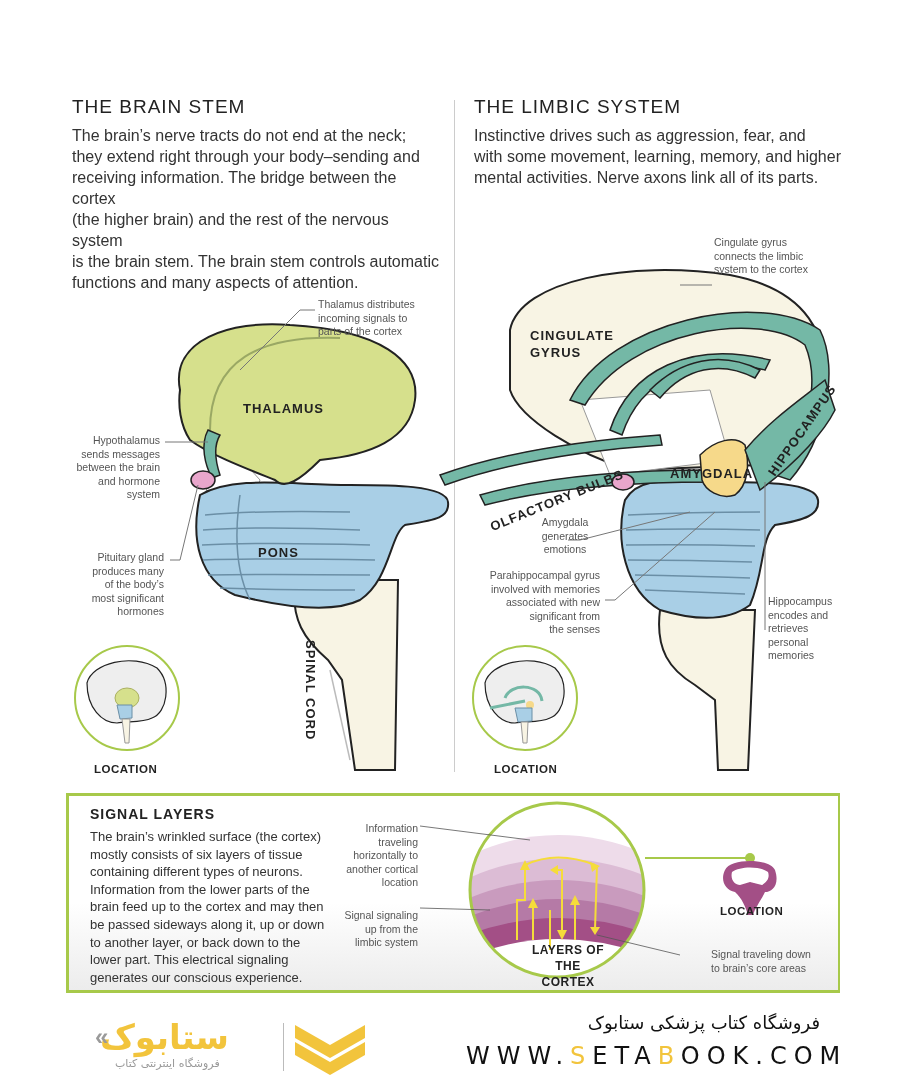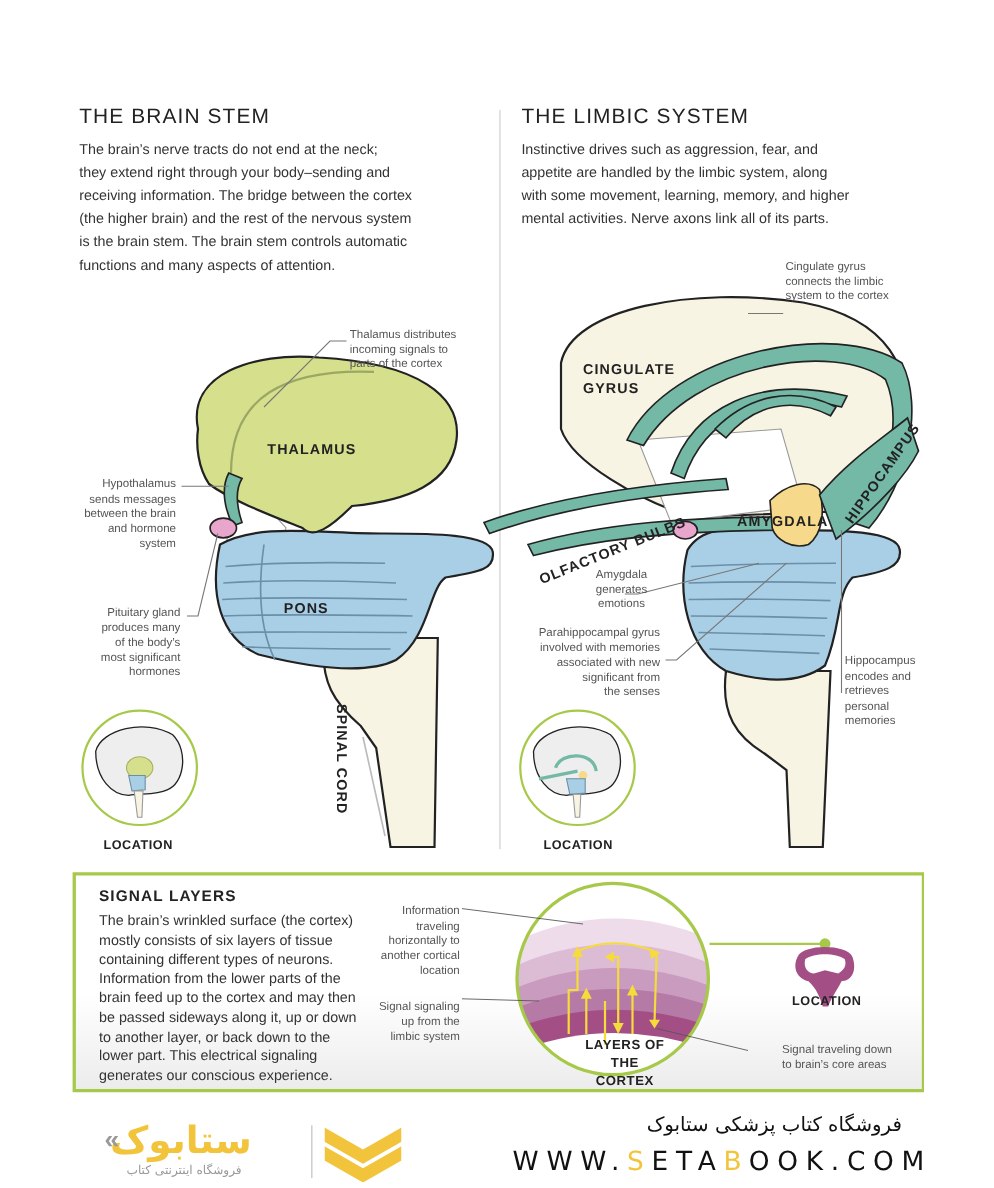--- a/index.html
+++ b/index.html
@@ -1,19 +1,19 @@
 <!DOCTYPE html>
 <html><head>
 <meta charset="utf-8">
 <style>
   html,body{margin:0;padding:0;background:#fff;}
   body{width:904px;height:1080px;position:relative;overflow:hidden;font-family:"Liberation Sans",sans-serif;color:#2b2b2b;}
   .abs{position:absolute;}
   .h1{font-size:19px;letter-spacing:1px;color:#222;font-weight:normal;}
-  .body-text{font-size:13px;line-height:21px;color:#333;}
+  .body-text{font-size:16px;line-height:21px;color:#333;}
   .note{font-size:10.5px;line-height:13.5px;color:#555;}
   .note.r{text-align:right;}
   .note.c{text-align:center;}
   .lbl{font-size:13px;font-weight:bold;letter-spacing:1px;color:#222;}
   .loc{font-size:11.5px;font-weight:bold;letter-spacing:.5px;color:#222;}
   .divider{position:absolute;left:454px;top:100px;width:1px;height:672px;background:#ccc;}
   .signal-box{position:absolute;left:66px;top:793px;width:774px;height:200px;border:3px solid #a7c94a;border-right-width:2px;background:linear-gradient(#fff 55%,#ececec);box-sizing:border-box;}
   .signal-title{font-size:14px;font-weight:bold;letter-spacing:1px;color:#222;}
   .signal-text{font-size:13px;line-height:17.6px;color:#333;}
   .footer-fa{font-family:"DejaVu Sans",sans-serif;font-size:18px;color:#111;direction:rtl;}
@@ -94,21 +94,20 @@
   <path d="M15 40 C 20 20, 60 10, 85 25 C 100 40, 95 70, 80 75 C 70 80, 55 78, 45 80 C 30 80, 15 65, 15 40 Z" fill="#eee" stroke="#222" stroke-width="1.2"></path>
   <ellipse cx="55" cy="55" rx="12" ry="10" fill="#d6e08c" stroke="#aab060"></ellipse>
   <path d="M45 62 L 60 62 L 60 75 L 48 76 Z" fill="#a9cfe6" stroke="#6b8fa6"></path>
   <path d="M50 76 L 58 76 L 57 100 L 53 100 Z" fill="#f8f4e4" stroke="#999"></path>
 </svg>
 <div class="abs loc" style="left:94px;top:763px;">LOCATION</div>
 
 <div class="abs h1" style="left:474px;top:96px;">THE LIMBIC SYSTEM</div>
 <div class="abs body-text" style="left:474px;top:125px;width:380px;">
   <div>Instinctive drives such as aggression, fear, and</div>
-  <div>appetite are handled by the limbic system, along</div>
   <div>with some movement, learning, memory, and higher</div>
   <div>mental activities. Nerve axons link all of its parts.</div>
 </div>
 
 <svg class="abs" style="left:430px;top:250px;" width="440" height="530">
 
   <path d="M230 360 C 225 400, 240 420, 265 435 L 285 450 L 288 520 L 318 520 L 325 360 Z" fill="#f8f4e4" stroke="#222" stroke-width="2"></path>
 
   <path d="M195 250 C 185 290, 195 340, 230 360 C 270 372, 300 370, 320 355 C 335 320, 330 290, 345 275 C 375 270, 390 265, 388 250 C 386 232, 330 232, 290 232 C 240 232, 210 225, 195 250 Z" fill="#a9cfe6" stroke="#222" stroke-width="2"></path>
   <g stroke="#6b8fa6" stroke-width="1.5" fill="none">

